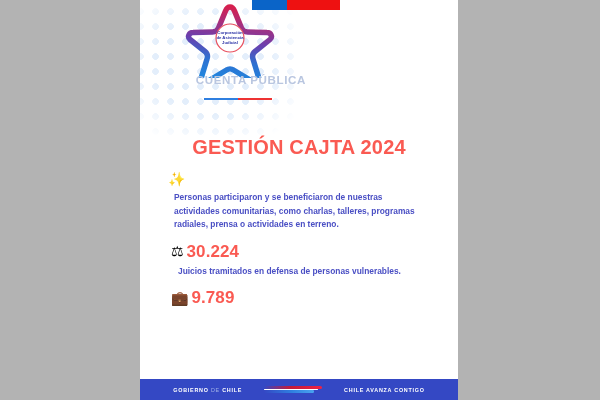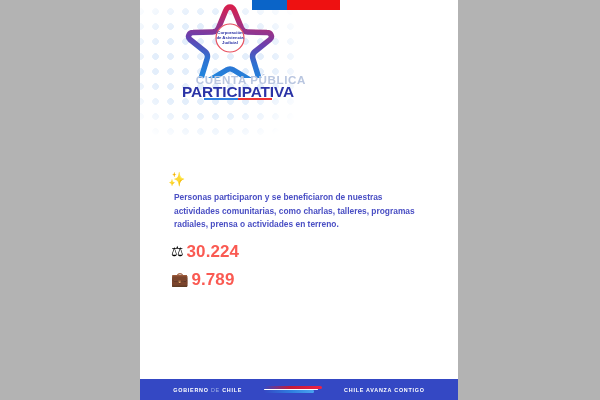--- a/index.html
+++ b/index.html
@@ -264,42 +264,43 @@
                    L91 18
                    C93 13 96 10 100 10 Z" fill="none" stroke="url(#starGrad)" stroke-width="11" stroke-linejoin="round" stroke-linecap="round"></path>
           <circle cx="100" cy="72" r="28" fill="#ffffff" stroke="#e8505f" stroke-width="2.4"></circle>
           <text x="100" y="64" text-anchor="middle" font-family="'Liberation Sans', sans-serif" font-size="8.5" font-weight="700" fill="#2b33a6">Corporación</text>
           <text x="100" y="74" text-anchor="middle" font-family="'Liberation Sans', sans-serif" font-size="8.5" font-weight="700" fill="#2b33a6">de Asistencia</text>
           <text x="100" y="84" text-anchor="middle" font-family="'Liberation Sans', sans-serif" font-size="8.5" font-weight="700" fill="#2b33a6">Judicial</text>
         </svg>
       </div>
 
       <div class="logo-line1">CUENTA PÚBLICA</div>
-      <div class="logo-line2">PARTICIPATIVA</div>
       <div class="logo-rule">
         <div class="lr-blue"></div>
         <div class="lr-red"></div>
       </div>
     </div>
 
+    <div class="heading">GESTIÓN CAJTA 2024</div>
 
     <div class="stats">
 
       <div class="stat stat-1">
         <div class="stat-head">
           <span class="stat-icon">✨</span>
         </div>
         <div class="stat-desc">Personas participaron y se beneficiaron de nuestras actividades comunitarias, como  charlas, talleres, programas radiales, prensa o actividades en terreno.</div>
       </div>
 
       <div class="stat stat-2">
         <div class="stat-head">
           <span class="stat-icon">⚖</span>
           <span class="stat-num">30.224</span>
         </div>
+        <div class="stat-desc">Juicios tramitados en defensa de personas vulnerables.</div>
       </div>
 
       <div class="stat stat-3">
         <div class="stat-head">
           <span class="stat-icon">💼</span>
           <span class="stat-num">9.789</span>
         </div>
       </div>
 
     </div>

